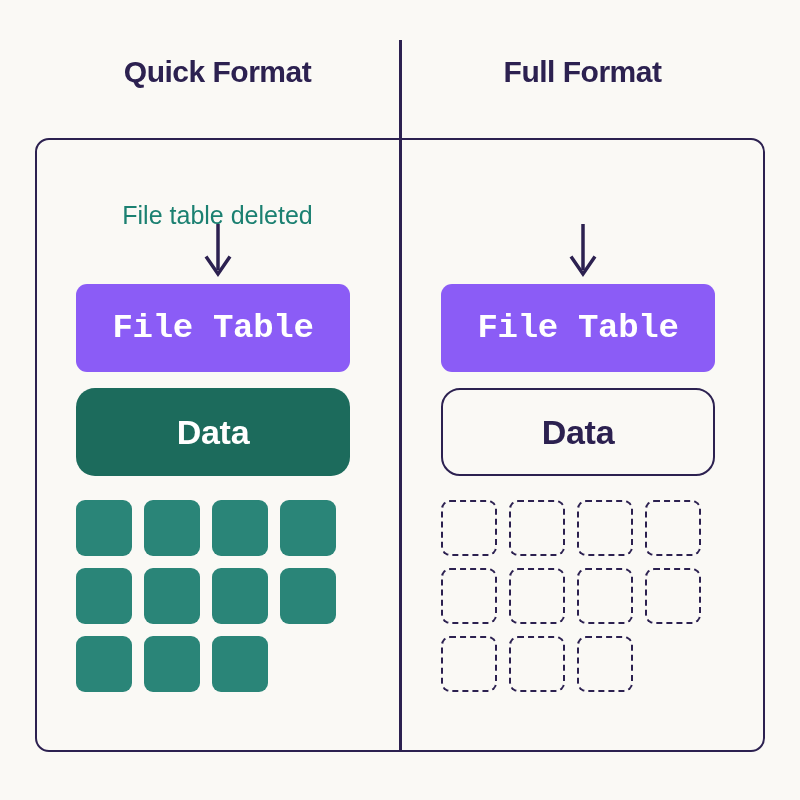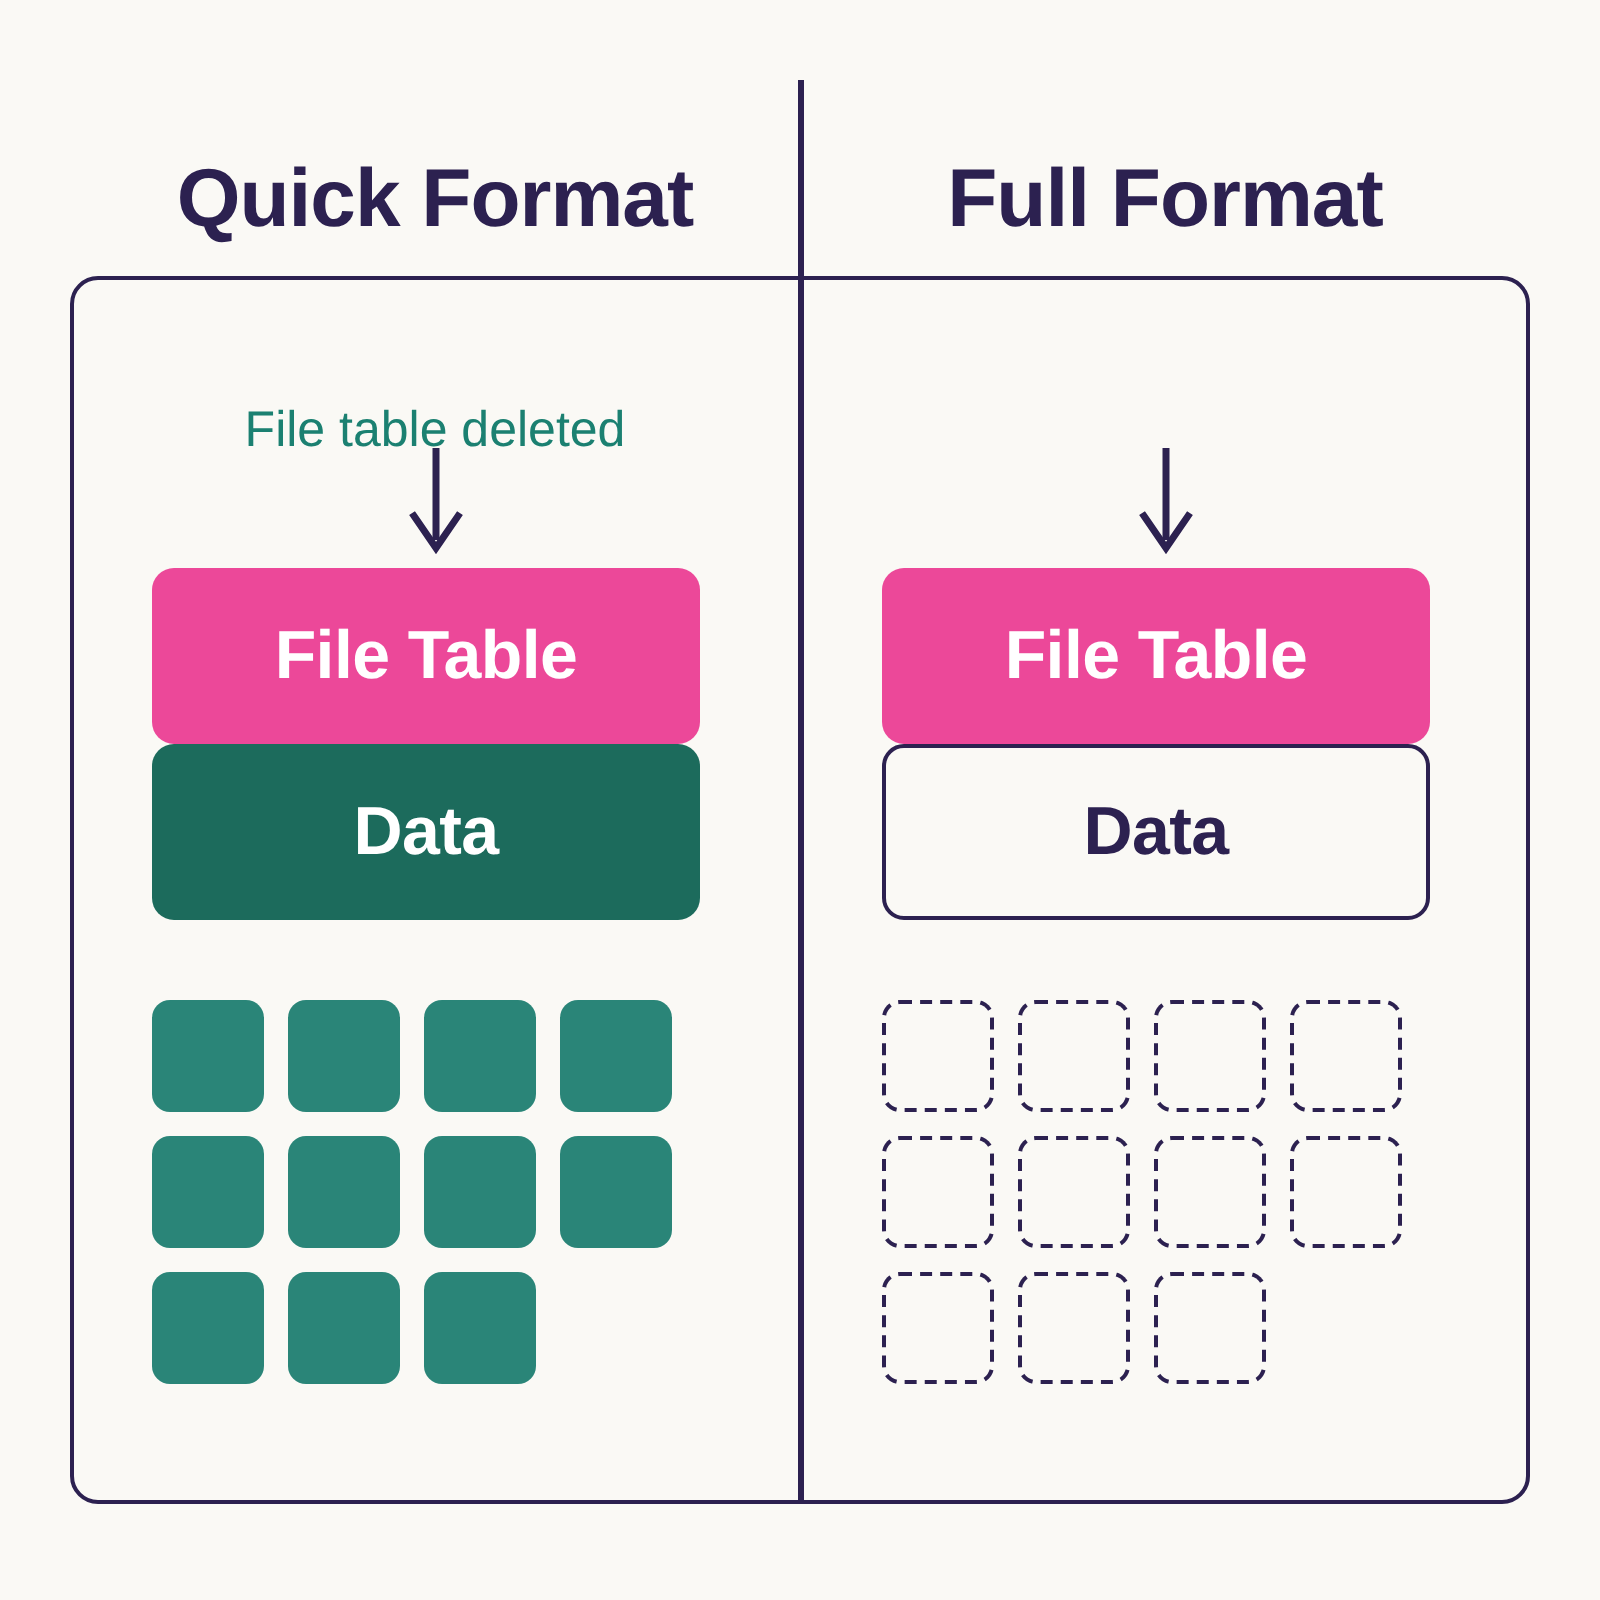--- a/index.html
+++ b/index.html
@@ -18,24 +18,24 @@
   #stage {
     position: absolute;
     left: 0; top: 0;
     width: 800px;
     height: 800px;
   }
 
   
   .title {
     position: absolute;
-    top: 68px;
+    top: 41px;
     height: 62px;
     line-height: 62px;
-    font-size: 41px;
+    font-size: 30px;
     font-weight: bold;
     letter-spacing: -0.5px;
     color: #2C2150;
     text-align: center;
     white-space: nowrap;
   }
   #title-quick { left: 35px;  width: 365px; }
   #title-full  { left: 400px; width: 365px; }
 
   
@@ -103,26 +103,27 @@
     box-sizing: border-box;
     border-radius: 11px;
     display: flex;
     align-items: center;
     justify-content: center;
     font-size: 34px;
     font-weight: bold;
     letter-spacing: -0.3px;
   }
   .bar-filetable { top: 146px; }
-  .bar-data      { top: 234px; }
+  .bar-data      { top: 250px; border-radius: 19px; }
 
   .bar.solid-purple {
-    background: #ec4899;
+    background: #8b5cf6;
     color: #FFFFFF;
     border: none;
+    font-family: Liberation Mono, monospace;
   }
   .bar.solid-teal {
     background: #1C6B5C;
     color: #FFFFFF;
     border: none;
   }
   .bar.outline {
     background: transparent;
     color: #2C2150;
     border: 2.5px solid #2C2150;

